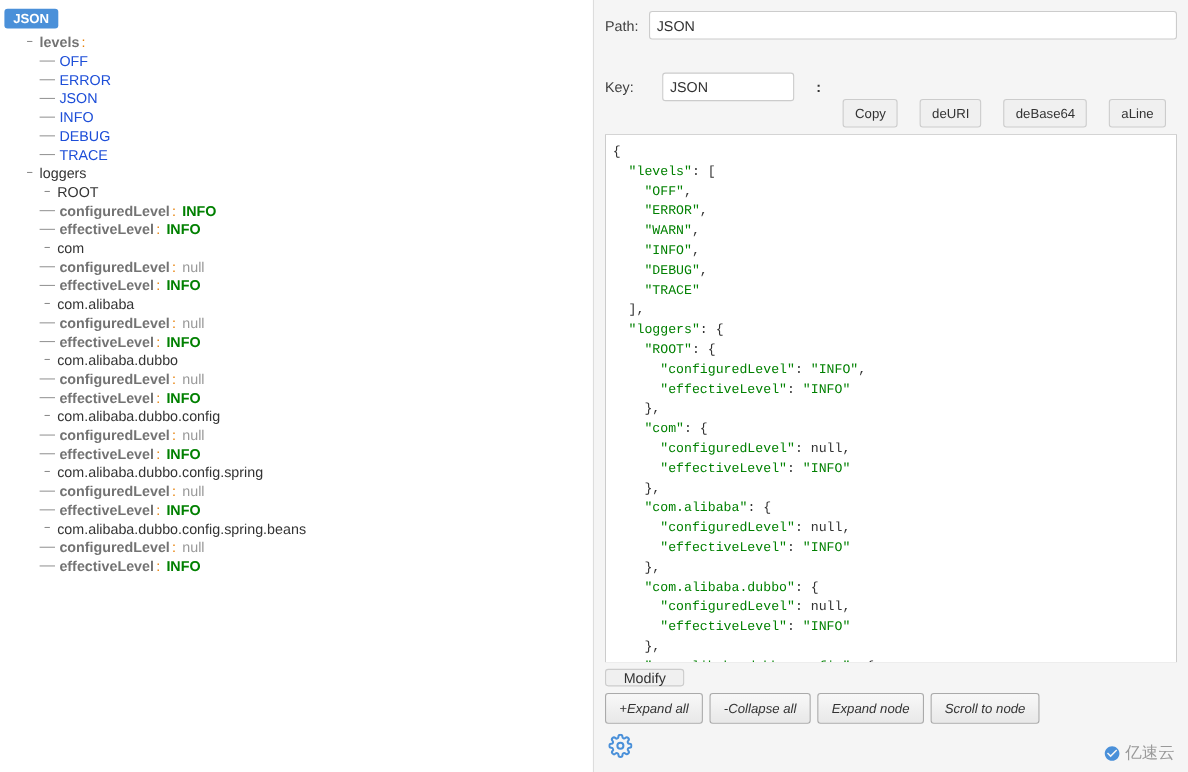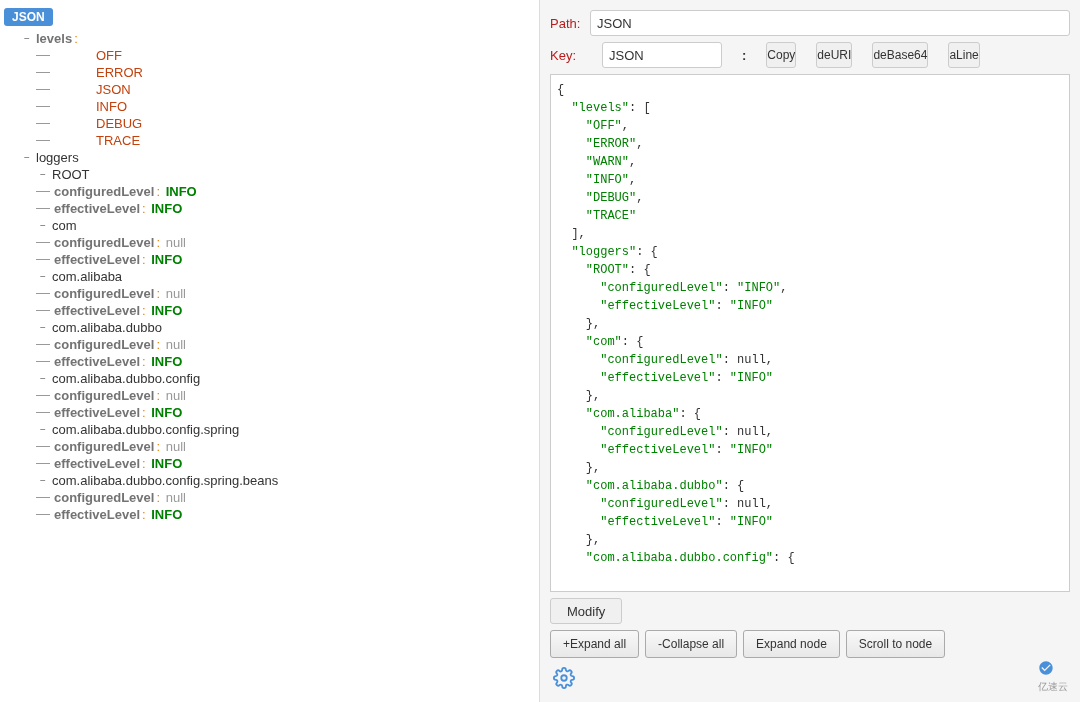--- a/index.html
+++ b/index.html
@@ -70,22 +70,21 @@
       position: relative;
       top: 0px;
     }
 
     .key-orange {
       color: #737373;
       font-weight: bold;
     }
 
     .key-red {
-      color: #c2410c;
-      margin-left: 42px;
+      color: #1d4ed8;
     }
 
     .colon {
       color: #e8820c;
       margin: 0 2px;
     }
 
     .value-green {
       color: #008000;
       font-weight: bold;
@@ -110,21 +109,21 @@
       gap: 6px;
     }
 
     .path-row {
       display: flex;
       align-items: center;
       gap: 8px;
     }
 
     .field-label {
-      color: #b91c1c;
+      color: #404040;
       font-weight: normal;
       min-width: 32px;
     }
 
     .path-input {
       flex: 1;
       height: 26px;
       border: 1px solid #ccc;
       border-radius: 3px;
       padding: 2px 6px;
@@ -150,27 +149,28 @@
       color: #333;
     }
 
     .colon-sep {
       color: #333;
       font-weight: bold;
     }
 
     .btn {
       height: 26px;
-      padding: 0 0;
+      padding: 0 10px;
       border: 1px solid #ccc;
       border-radius: 3px;
       background: #f0f0f0;
       cursor: pointer;
       font-size: 12px;
       color: #333;
+      margin-top: 48px;
     }
 
     .json-editor {
       flex: 1;
       border: 1px solid #ccc;
       background: white;
       font-family: 'Courier New', Courier, monospace;
       font-size: 12px;
       padding: 6px;
       overflow-y: auto;
@@ -185,21 +185,21 @@
     .json-string { color: #008000; }
     .json-null { color: #333; }
     .json-brace { color: #333; }
 
     .modify-row {
       display: flex;
       align-items: center;
     }
 
     .modify-btn {
-      height: 26px;
+      height: 16px;
       padding: 0 16px;
       border: 1px solid #ccc;
       border-radius: 3px;
       background: #f0f0f0;
       cursor: pointer;
       font-size: 13px;
       color: #333;
     }
 
     .action-row {
@@ -210,20 +210,21 @@
 
     .action-btn {
       height: 28px;
       padding: 0 12px;
       border: 1px solid #aaa;
       border-radius: 3px;
       background: linear-gradient(to bottom, #f8f8f8, #e8e8e8);
       cursor: pointer;
       font-size: 12px;
       color: #333;
+      font-style: italic;
     }
 
     .checkbox-row {
       display: flex;
       align-items: center;
       gap: 12px;
     }
 
     .checkbox-item {
       display: flex;
@@ -494,19 +495,19 @@
 
   <div class="bottom-row">
     <div class="gear-icon">
       <svg class="gear-svg" viewBox="0 0 24 24" fill="none" stroke="#4a90d9" stroke-width="2">
         <circle cx="12" cy="12" r="3"></circle>
         <path d="M19.4 15a1.65 1.65 0 0 0 .33 1.82l.06.06a2 2 0 0 1-2.83 2.83l-.06-.06a1.65 1.65 0 0 0-1.82-.33 1.65 1.65 0 0 0-1 1.51V21a2 2 0 0 1-4 0v-.09A1.65 1.65 0 0 0 9 19.4a1.65 1.65 0 0 0-1.82.33l-.06.06a2 2 0 0 1-2.83-2.83l.06-.06A1.65 1.65 0 0 0 4.68 15a1.65 1.65 0 0 0-1.51-1H3a2 2 0 0 1 0-4h.09A1.65 1.65 0 0 0 4.6 9a1.65 1.65 0 0 0-.33-1.82l-.06-.06a2 2 0 0 1 2.83-2.83l.06.06A1.65 1.65 0 0 0 9 4.68a1.65 1.65 0 0 0 1-1.51V3a2 2 0 0 1 4 0v.09a1.65 1.65 0 0 0 1 1.51 1.65 1.65 0 0 0 1.82-.33l.06-.06a2 2 0 0 1 2.83 2.83l-.06.06A1.65 1.65 0 0 0 19.4 9a1.65 1.65 0 0 0 1.51 1H21a2 2 0 0 1 0 4h-.09a1.65 1.65 0 0 0-1.51 1z"></path>
       </svg>
     </div>
   </div>
 
-  <div style="position: absolute; bottom: 8px; right: 12px; font-size: 10px; color: #999; display: flex; gap: 4px; flex-direction: column;">
+  <div style="position: absolute; bottom: 8px; right: 12px; font-size: 15px; color: #999; display: flex; align-items: center; gap: 4px;">
     <svg width="16" height="16" viewBox="0 0 24 24" fill="#4a90d9">
       <path d="M12 2C6.48 2 2 6.48 2 12s4.48 10 10 10 10-4.48 10-10S17.52 2 12 2zm-2 15l-5-5 1.41-1.41L10 14.17l7.59-7.59L19 8l-9 9z"></path>
     </svg>
     <span>亿速云</span>
   </div>
 </div>
 
 </body></html>

